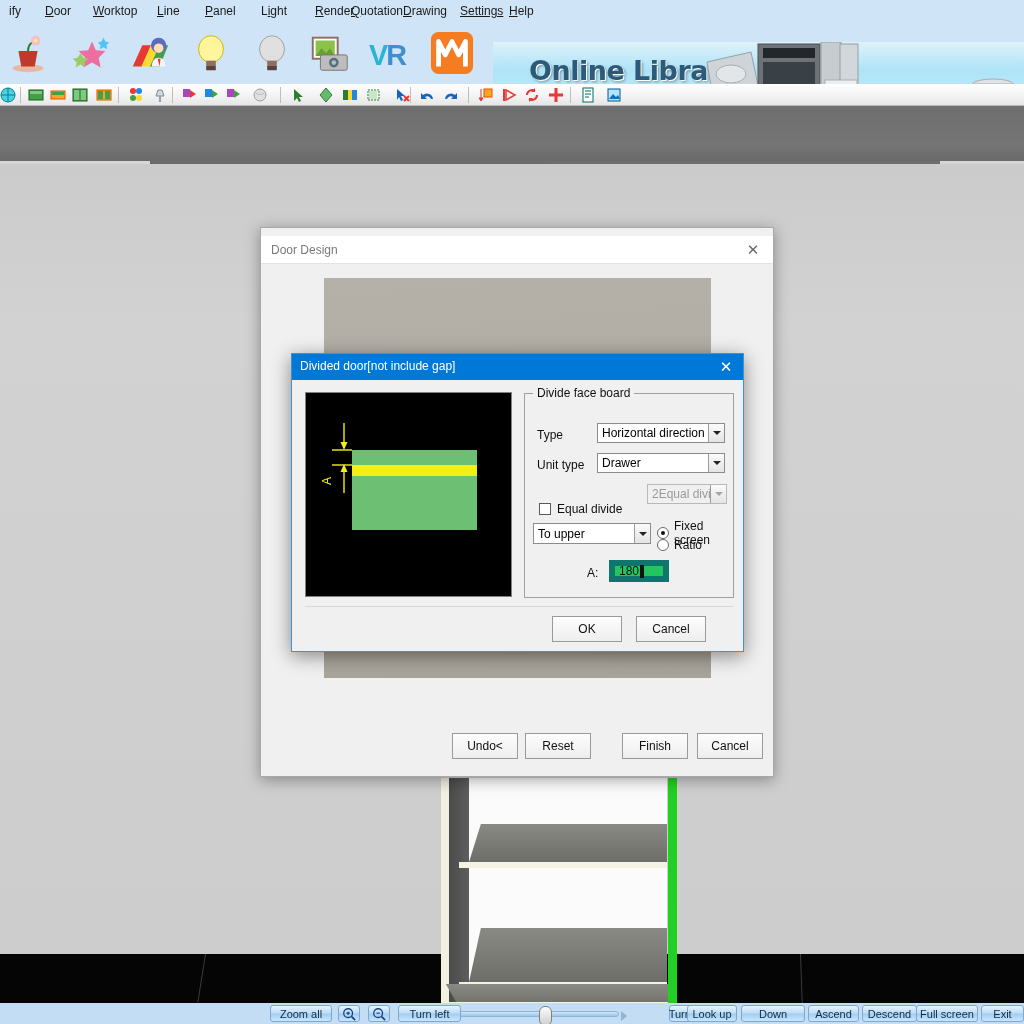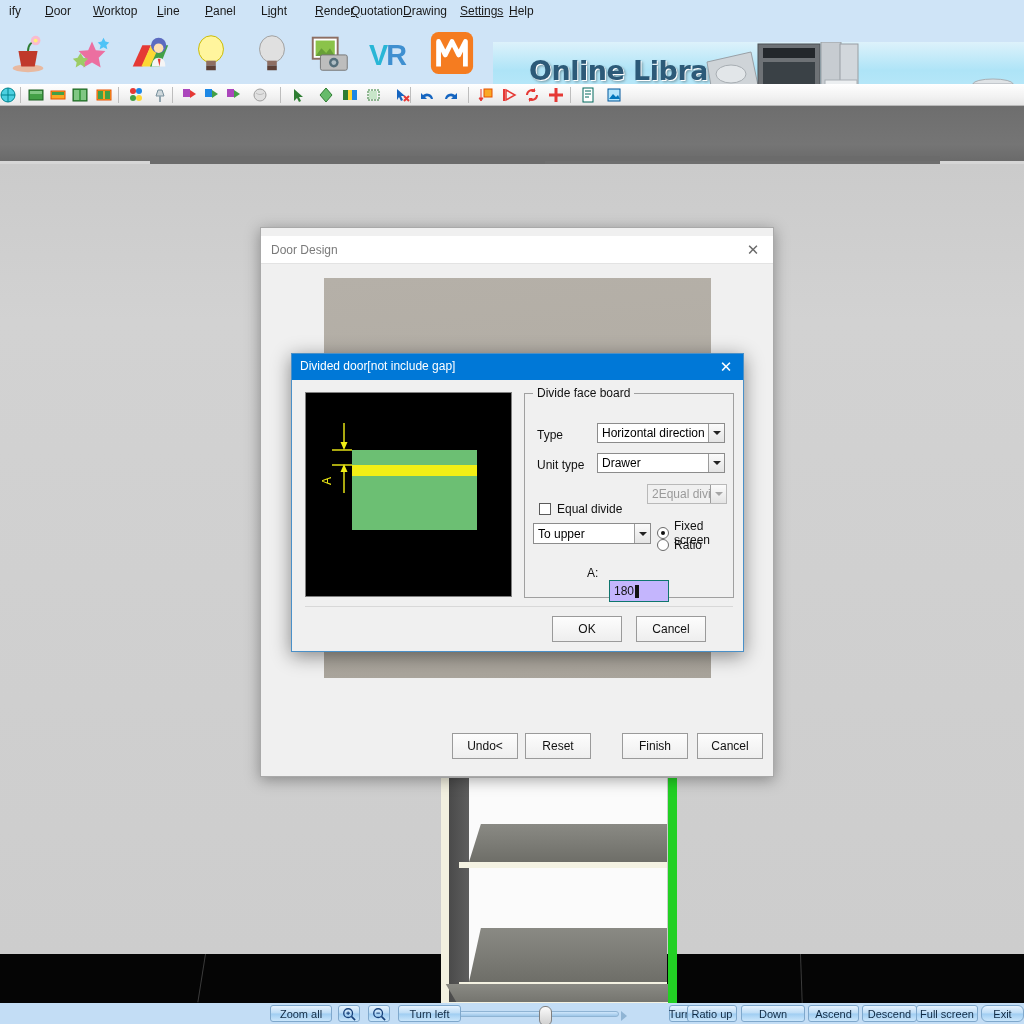--- a/index.html
+++ b/index.html
@@ -223,22 +223,22 @@
   .rd {
     width: 12px; height: 12px; border-radius: 50%;
     border: 1px solid #6a6a6a; background: #fff; margin-right: 5px;
     position: relative; flex: 0 0 auto;
   }
   .rd.on::after {
     content: ""; position: absolute; left: 3px; top: 3px;
     width: 4px; height: 4px; border-radius: 50%; background: #111;
   }
   .txtfield {
-    position: absolute; background: #c4b5fd; border: 1px solid #0f766e;
-    display: flex; align-items: center; margin-top: 20px;
+    position: absolute; background: #22c55e; border: 6px solid #0f766e;
+    display: flex; align-items: center;
   }
   .txtfield span {
     padding-left: 4px; font-size: 12px; color: #111;
   }
   .caret {
     display: inline-block; width: 1px; height: 13px; background: #111;
     margin-left: 1px;
   }
   .hrule {
     position: absolute; left: 13px; top: 252px; width: 428px; height: 1px;
@@ -626,19 +626,19 @@
     </div>
     <div class="sicon" style="left: 368px; width: 22px;">
       <svg width="14" height="14" viewBox="0 0 16 16">
         <circle cx="7" cy="7" r="5" fill="none" stroke="#16407a" stroke-width="1.5"></circle>
         <path d="M5 7h4" stroke="#16407a" stroke-width="1.2"></path>
         <path d="M11 11l4 4" stroke="#16407a" stroke-width="1.8"></path>
       </svg>
     </div>
     <div class="sbtn" style="left: 398px; width: 63px;">Turn left</div>
     <div class="sbtn" style="left: 629px; width: 46px; margin-left: 40px;">Turn right</div>
-    <div class="sbtn" style="left: 687px; width: 50px;">Ratio up</div>
+    <div class="sbtn" style="left: 687px; width: 50px;">Look up</div>
     <div class="sbtn" style="left: 741px; width: 64px;">Down</div>
     <div class="sbtn" style="left: 808px; width: 51px;">Ascend</div>
     <div class="sbtn" style="left: 862px; width: 55px;">Descend</div>
     <div class="sbtn" style="left: 916px; width: 62px;">Full screen</div>
-    <div class="sbtn" style="left: 981px; width: 43px; border-radius: 6px;">Exit</div>
+    <div class="sbtn" style="left: 981px; width: 43px;">Exit</div>
   </div>
 
 </body></html>

